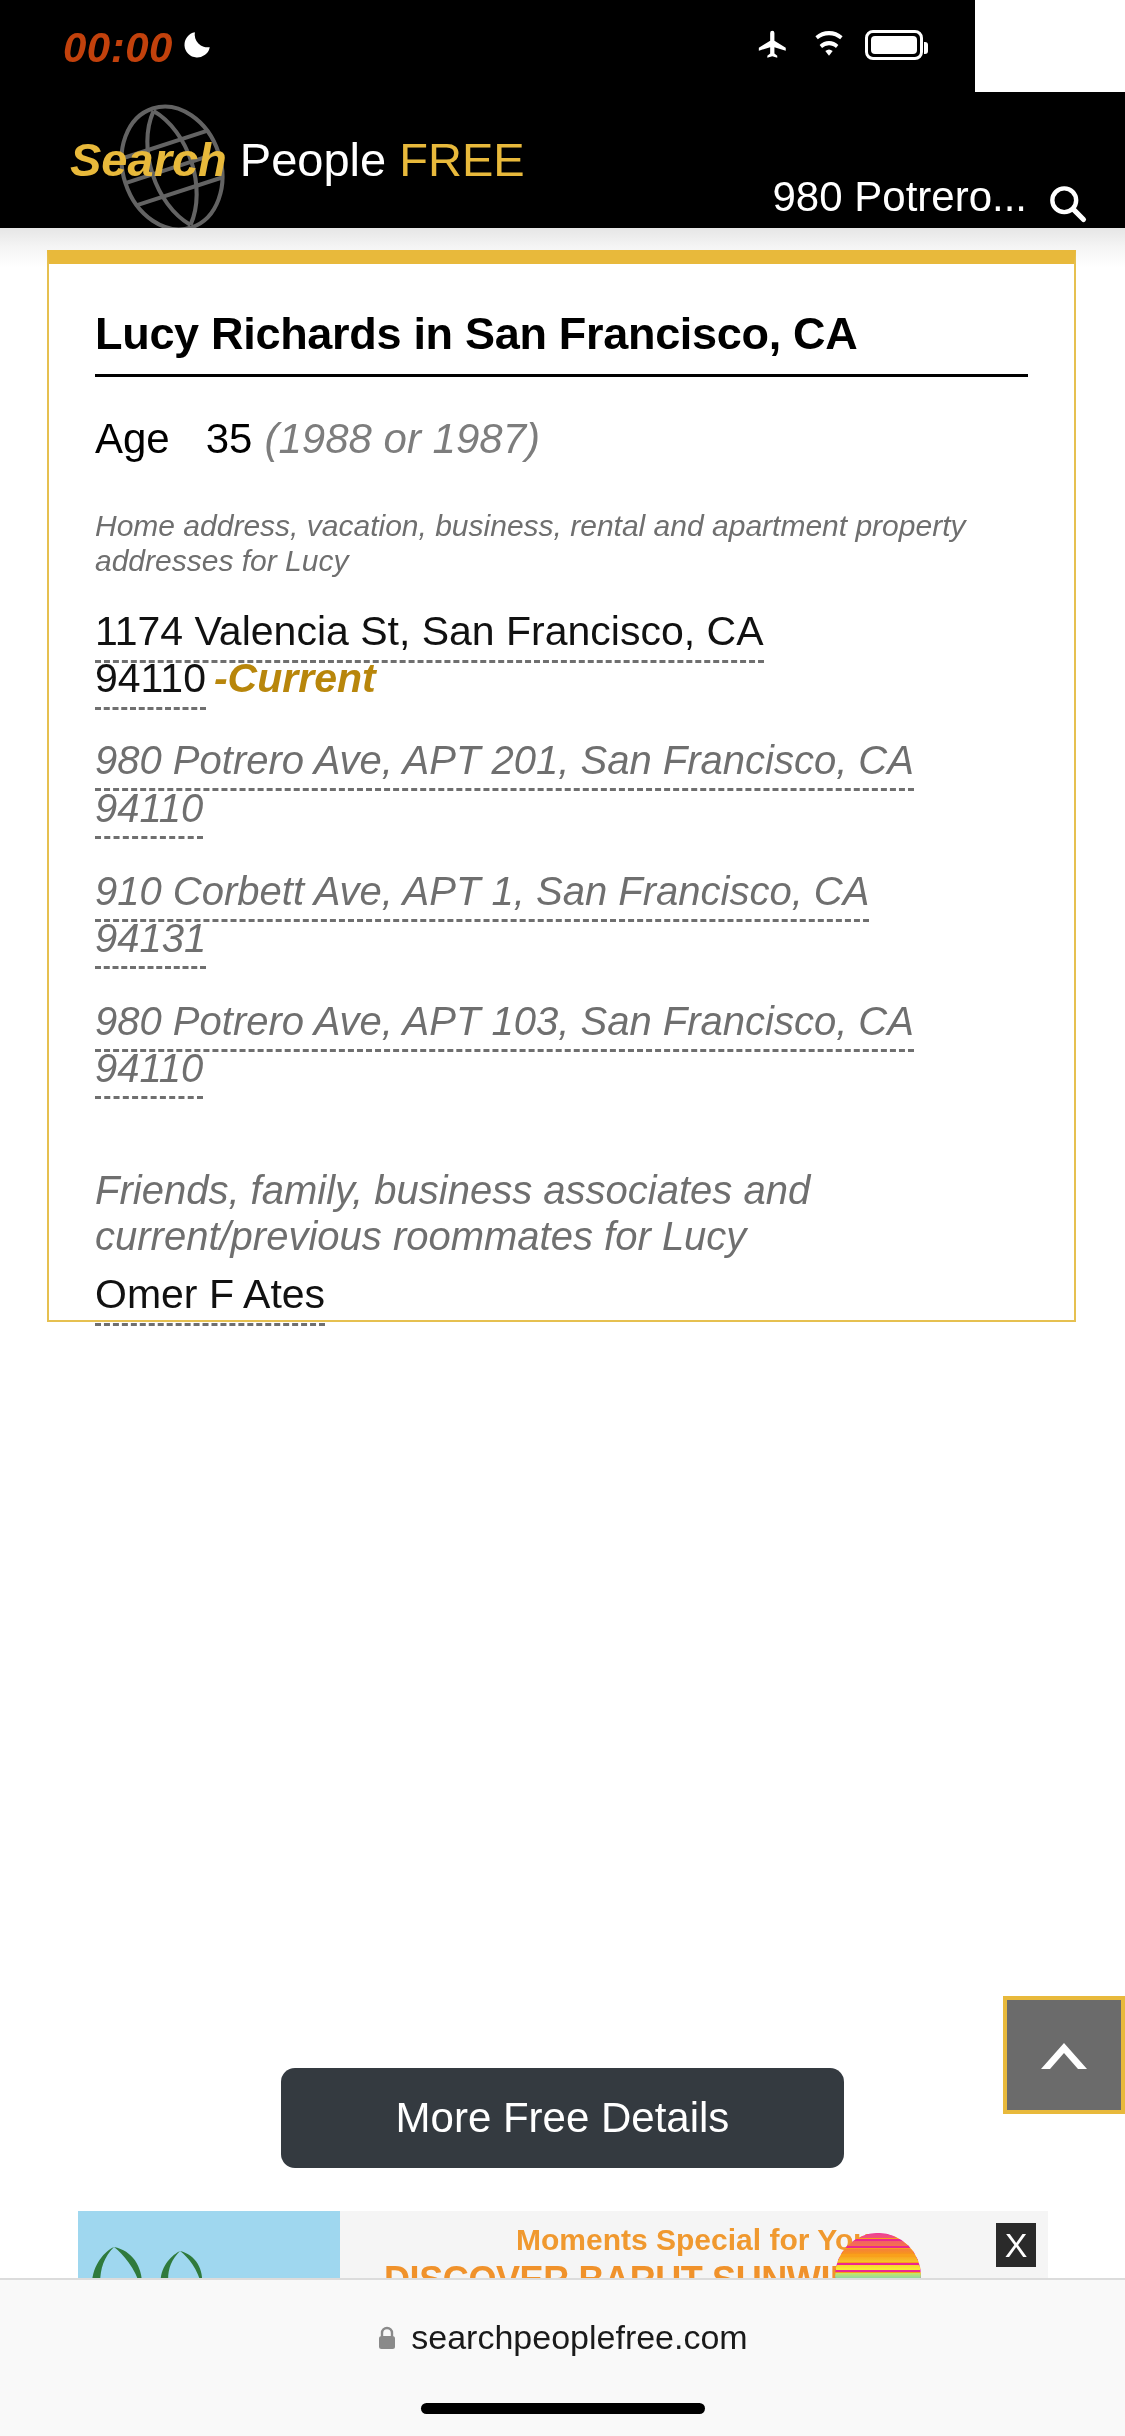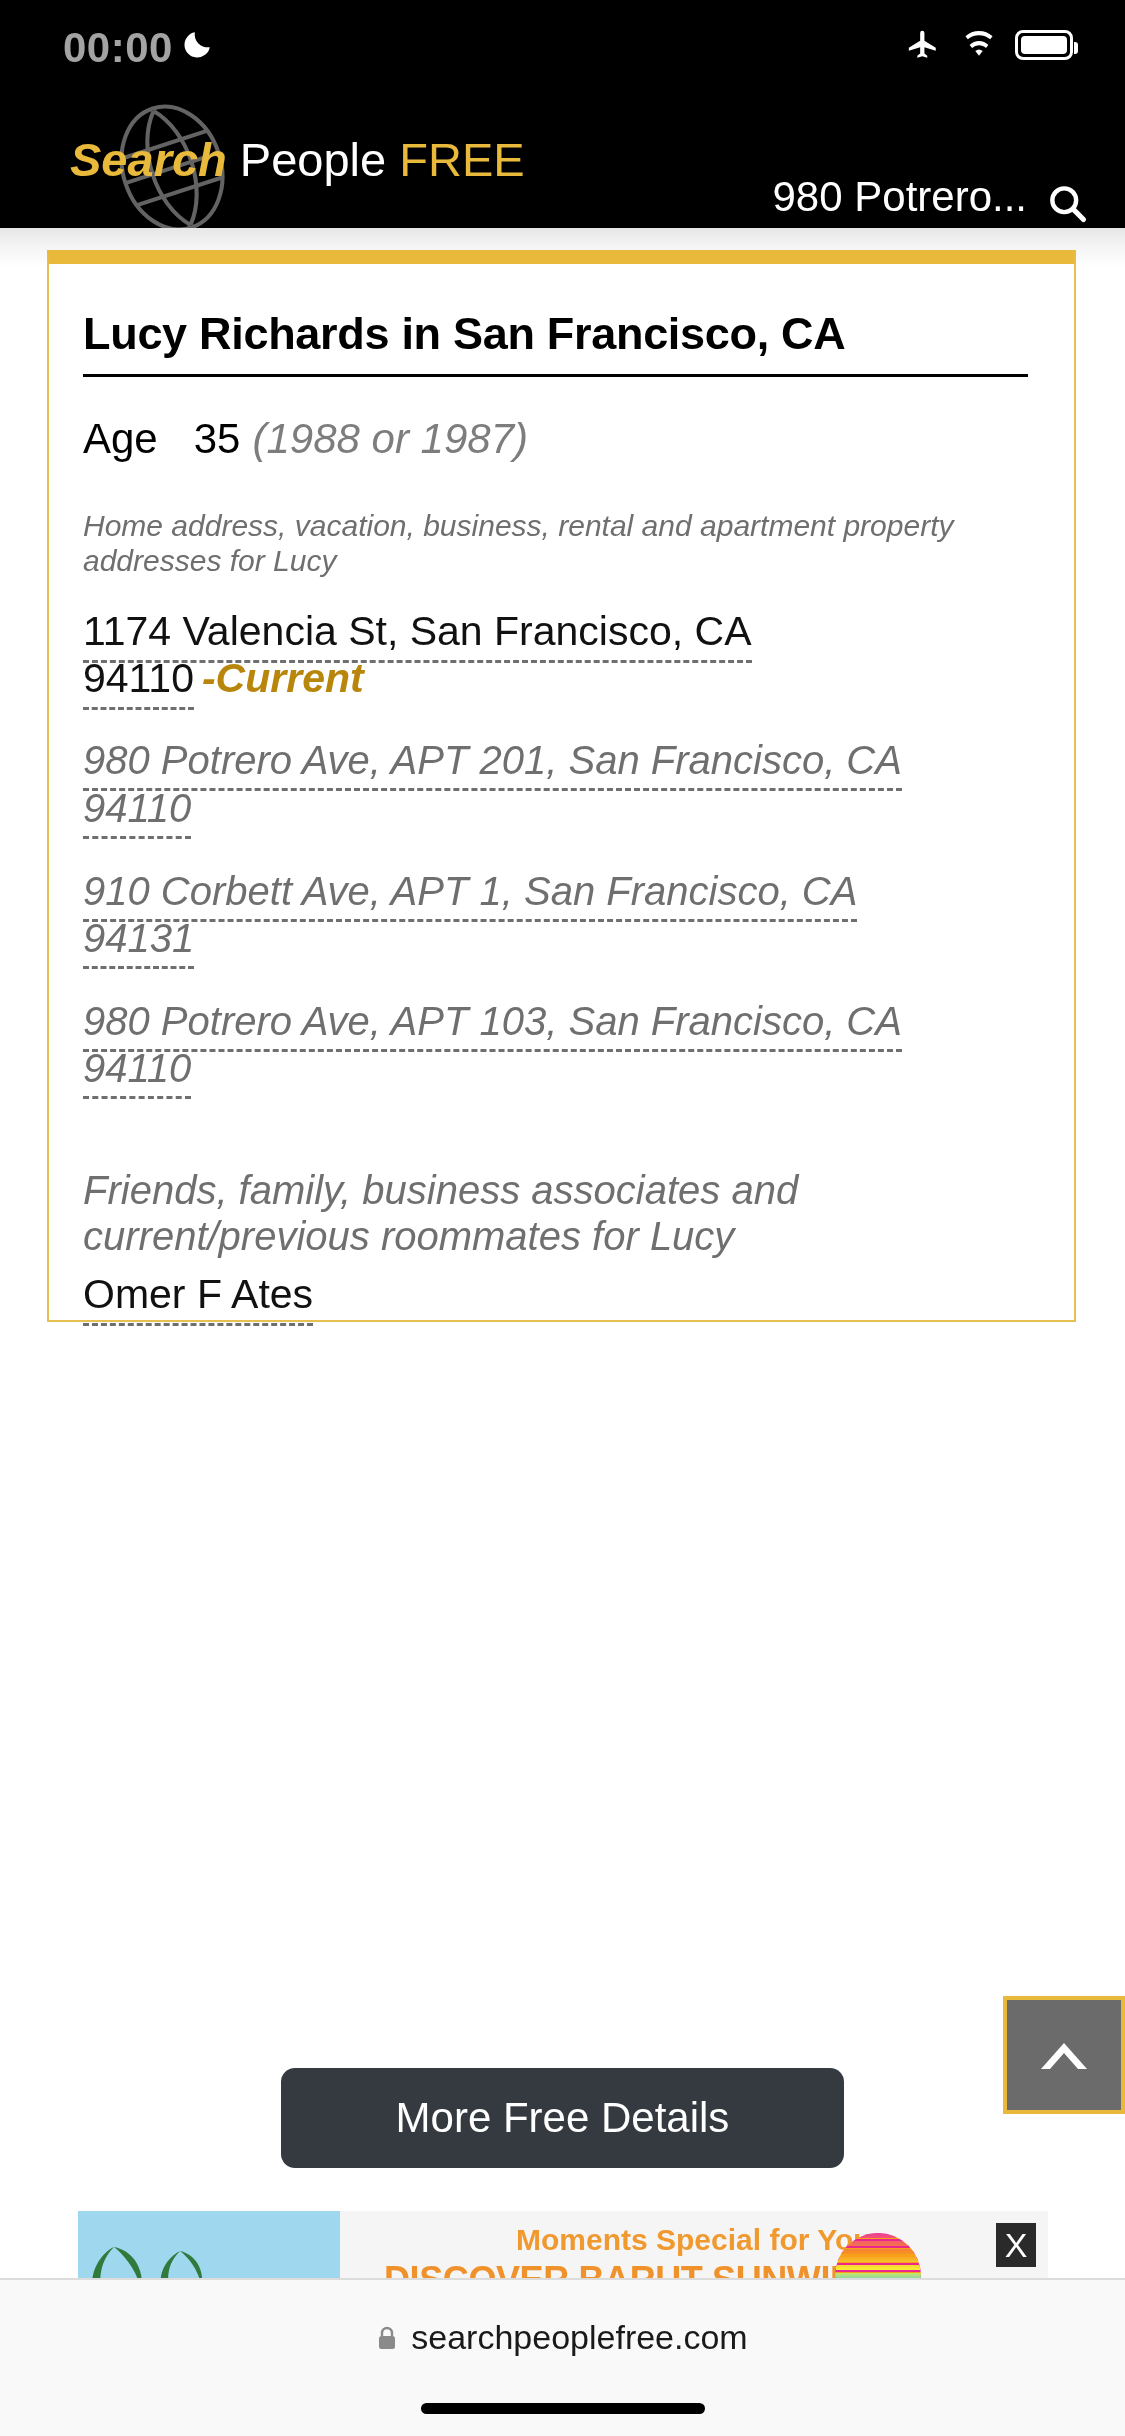--- a/index.html
+++ b/index.html
@@ -6,22 +6,22 @@
   html, body {
     width: 1125px; height: 2436px;
     background: #ffffff;
     font-family: "Liberation Sans", sans-serif;
     overflow: hidden;
   }
   .screen { position: relative; width: 1125px; height: 2436px; background:#fff; }
 
   
   .statusbar {
-    position: absolute; top: 0; left: 0; width: 1125px; height: 92px;
-    background: #000; color: #a3a3a3;
+    position: absolute; top: 0; left: 0; width: 975px; height: 92px;
+    background: #000; color: #c2410c; font-style: italic;
   }
   .sb-time {
     position: absolute; left: 63px; top: 24px;
     font-size: 42px; font-weight: 600; letter-spacing: 0.5px;
   }
   .sb-moon { position:absolute; left: 180px; top: 28px; width: 34px; height:34px; }
   .sb-right { position: absolute; right: 52px; top: 28px; display:flex; align-items:center; gap: 16px; }
   .icon-plane { width: 40px; height: 34px; }
   .icon-wifi { width: 40px; height: 34px; }
   .icon-batt { width: 58px; height: 30px; border: 3px solid #fff; border-radius: 8px; position:relative; }
@@ -61,21 +61,21 @@
     position:absolute; top: 228px; left:0; width: 1125px; height: 2050px;
     background: linear-gradient(#e6e6e6 0px, #f4f4f4 18px, #ffffff 40px);
   }
   .card {
     position:absolute; left: 47px; top: 22px; width: 1029px;
     background:#fff;
     border: 2px solid #e6c050;
     border-top: 14px solid #e8b93b;
     min-height: 1072px;
   }
-  .card-inner { padding: 44px 46px 0 34px; }
+  .card-inner { padding: 44px 46px 0 46px; }
 
   h1.person-title {
     font-size: 45px; font-weight: 700; color:#000;
     letter-spacing:-0.3px; white-space:nowrap;
     padding-bottom: 14px;
     border-bottom: 3px solid #000;
     display:block;
   }
 
   .age-row { margin-top: 38px; font-size: 42px; color:#000; white-space:nowrap; }

